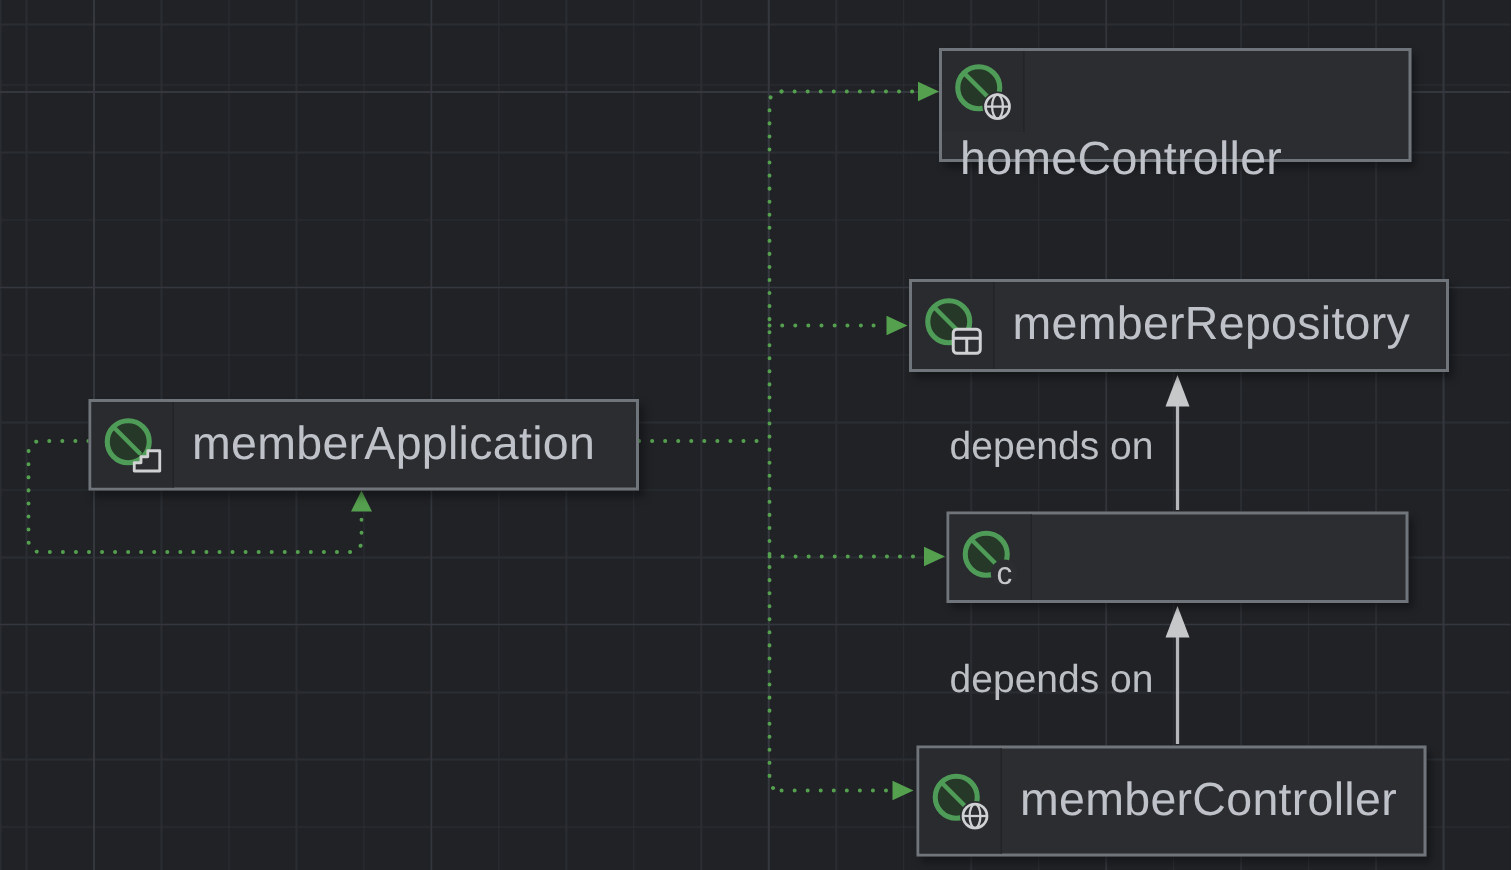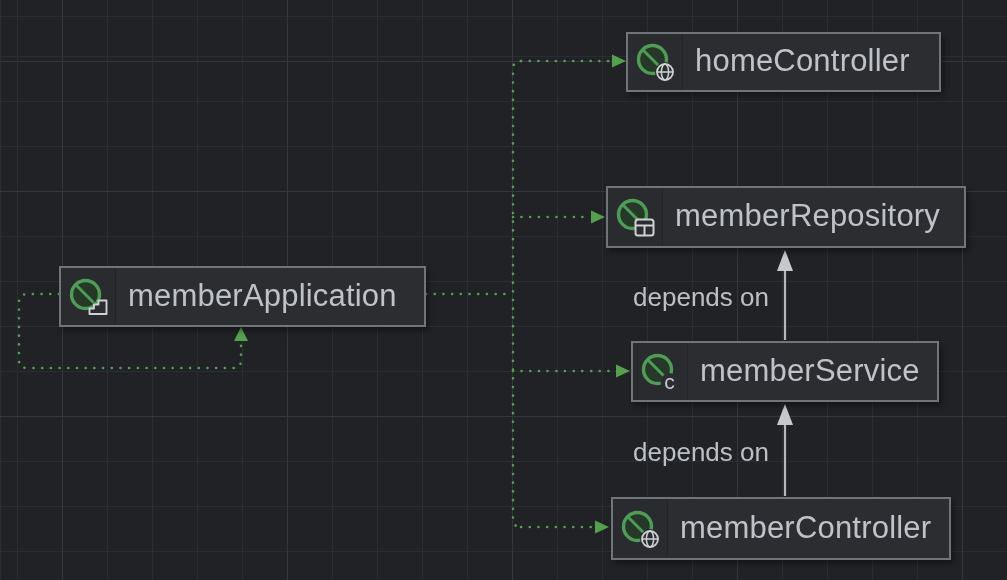--- a/index.html
+++ b/index.html
@@ -80,21 +80,21 @@
     </g>
     <g fill="#c6c8ca" stroke="none">
       <polygon points="785,250 777,271 793,271"></polygon>
       <polygon points="785,404 777,425 793,425"></polygon>
     </g>
   </svg>
 
   <div class="edge-label" style="left:628px;top:281px;">depends on</div>
   <div class="edge-label" style="left:628px;top:436px;">depends on</div>
 
-  <div class="node" style="left:626px;top:32px;width:315px;height:60px;">
+  <div class="node" style="left:626px;top:32px;width:315px;height:76px;flex-direction:column;">
     <span class="node-icon-area">
       <svg width="40" height="40" viewBox="0 0 40 40">
         <circle cx="17.5" cy="17.5" r="14" fill="#263827" stroke="#4f9c58" stroke-width="3.4"></circle>
         <path d="M8 8 L25 25" stroke="#4f9c58" stroke-width="3" stroke-linecap="round"></path>
         <circle cx="30" cy="30" r="10" fill="#2b2d31"></circle>
         <circle cx="30" cy="30" r="8" fill="none" stroke="#cfd1d3" stroke-width="1.8"></circle>
         <ellipse cx="30" cy="30" rx="3.6" ry="8" fill="none" stroke="#cfd1d3" stroke-width="1.5"></ellipse>
         <path d="M22 30 H38" stroke="#cfd1d3" stroke-width="1.5"></path>
       </svg>
     </span>
@@ -126,24 +126,23 @@
 
   <div class="node" style="left:631px;top:341px;width:308px;height:61px;">
     <span class="node-icon-area">
       <svg width="40" height="40" viewBox="0 0 40 40">
         <circle cx="17.5" cy="17.5" r="14" fill="#263827" stroke="#4f9c58" stroke-width="3.4"></circle>
         <path d="M8 8 L25 25" stroke="#4f9c58" stroke-width="3" stroke-linecap="round"></path>
         <circle cx="29.5" cy="30" r="9" fill="#2b2d31"></circle>
         <text x="29.5" y="37" text-anchor="middle" font-size="21" fill="#c6c8ca">c</text>
       </svg>
     </span>
-    <span class="node-label">memberService</span>
   </div>
 
-  <div class="node" style="left:611px;top:497px;width:340px;height:63px;">
+  <div class="node" style="left:611px;top:497px;width:340px;height:74px;">
     <span class="node-icon-area">
       <svg width="40" height="40" viewBox="0 0 40 40">
         <circle cx="17.5" cy="17.5" r="14" fill="#263827" stroke="#4f9c58" stroke-width="3.4"></circle>
         <path d="M8 8 L25 25" stroke="#4f9c58" stroke-width="3" stroke-linecap="round"></path>
         <circle cx="30" cy="30" r="10" fill="#2b2d31"></circle>
         <circle cx="30" cy="30" r="8" fill="none" stroke="#cfd1d3" stroke-width="1.8"></circle>
         <ellipse cx="30" cy="30" rx="3.6" ry="8" fill="none" stroke="#cfd1d3" stroke-width="1.5"></ellipse>
         <path d="M22 30 H38" stroke="#cfd1d3" stroke-width="1.5"></path>
       </svg>
     </span>

